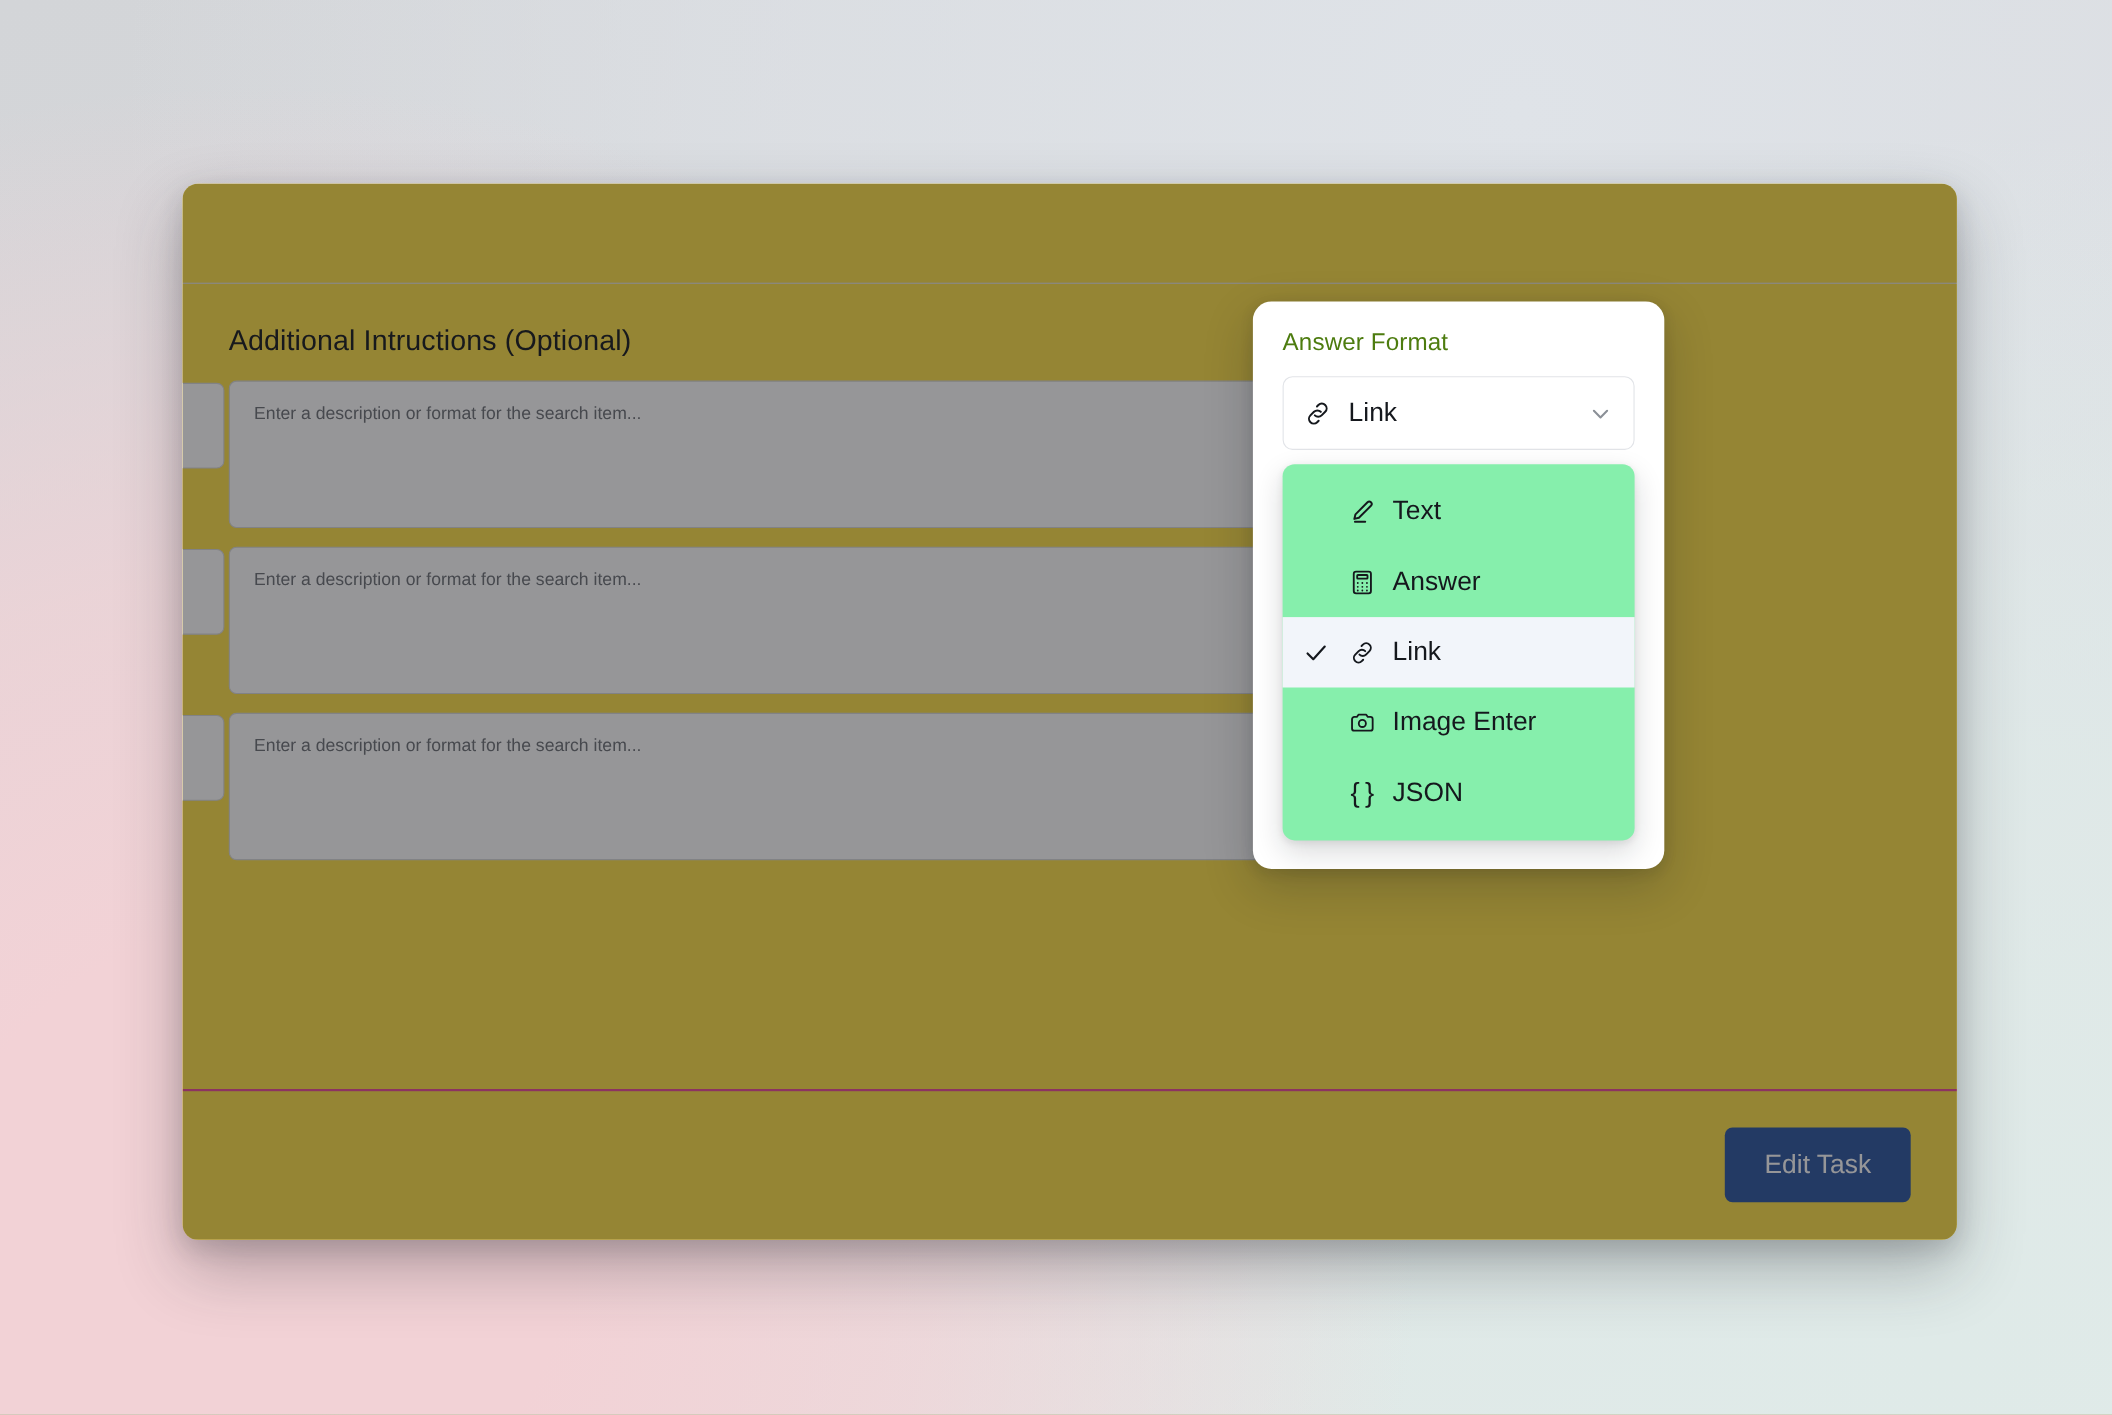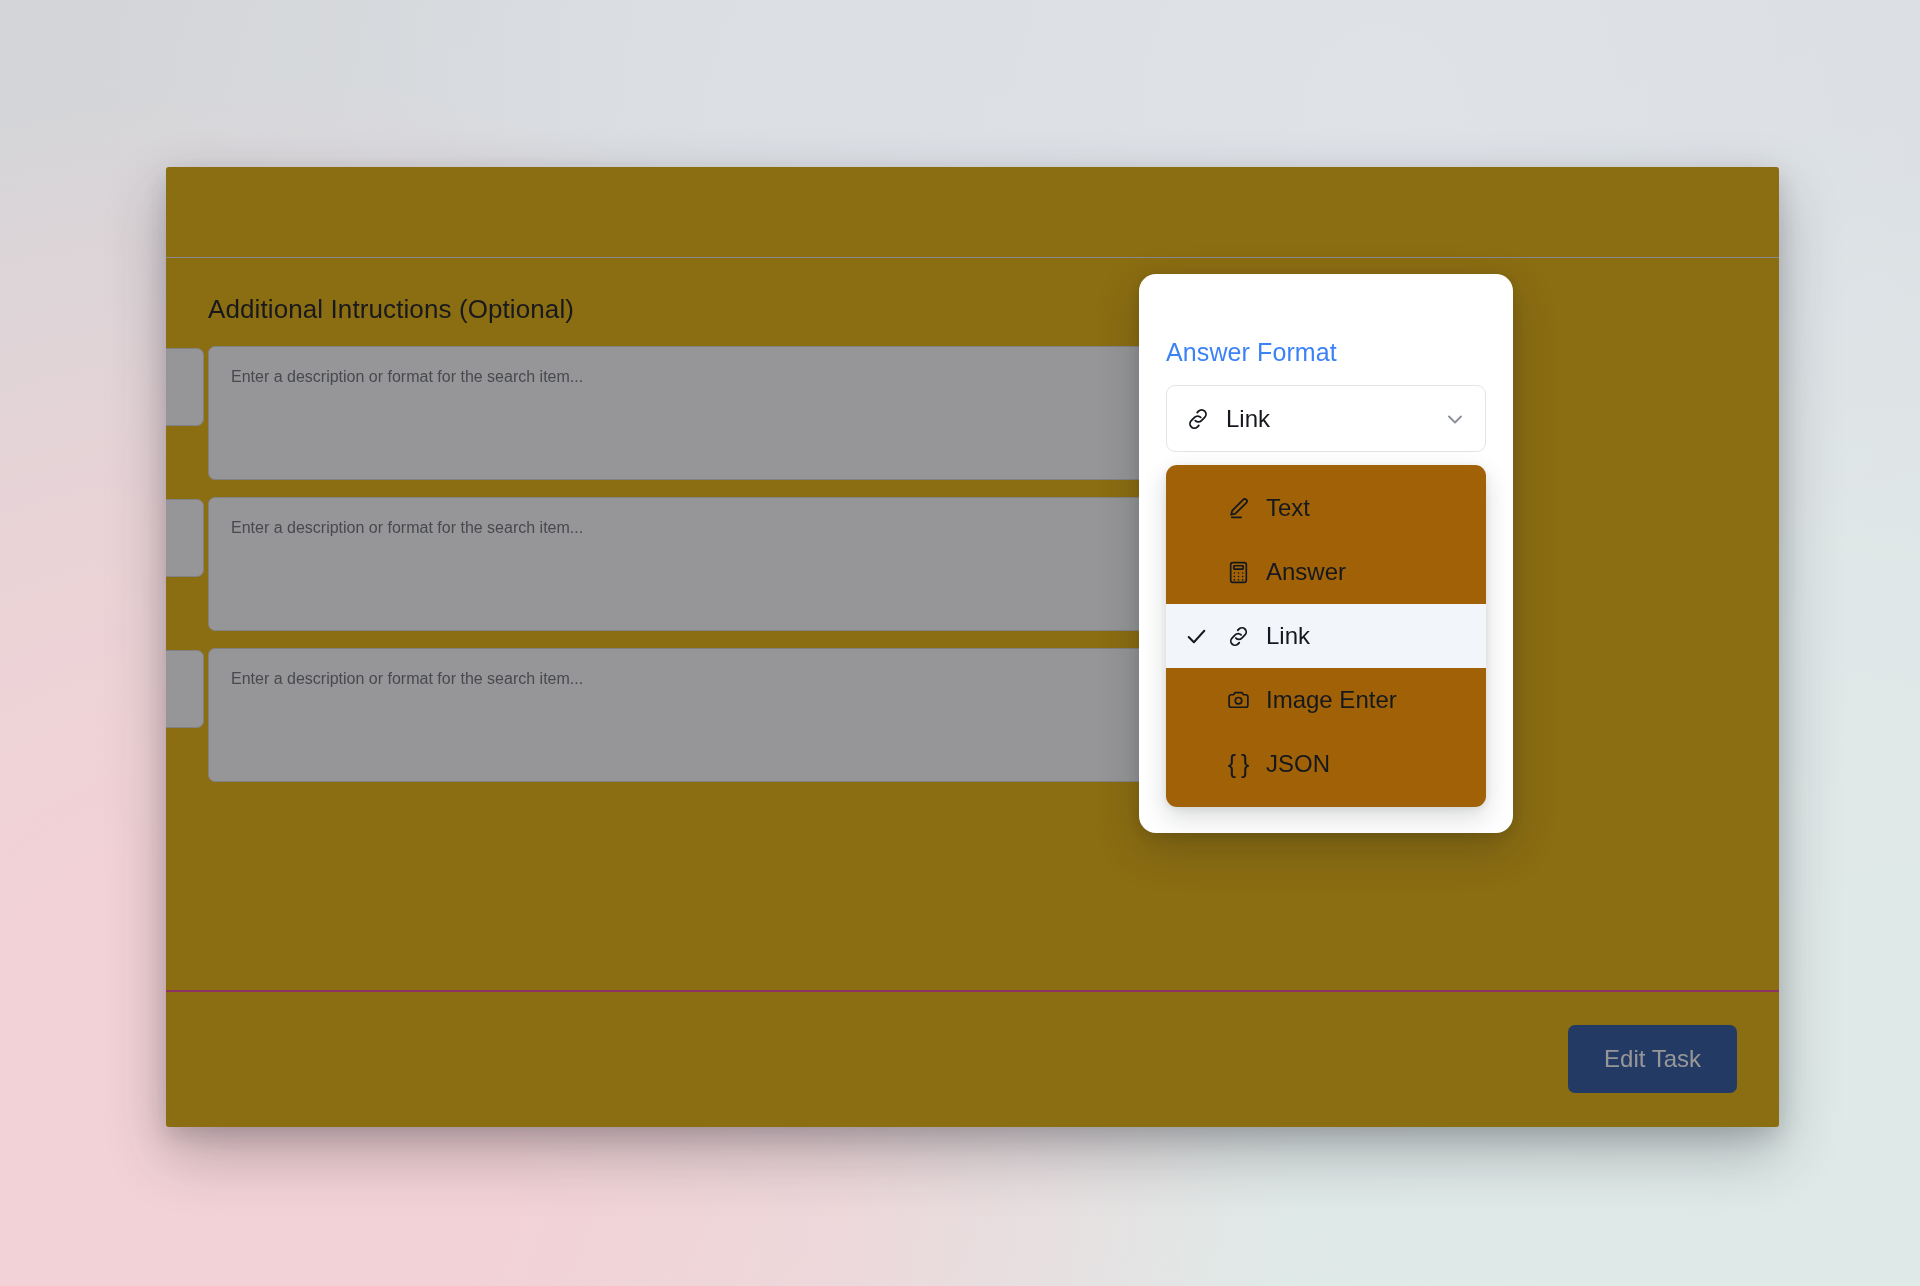--- a/index.html
+++ b/index.html
@@ -27,22 +27,22 @@
       linear-gradient(160deg, #d3d5d8 0%, #d6d7da 38%, #dfe3e3 72%, #e6eceb 100%);
   }
 
   
   #dialog {
     position: absolute;
     left: 166px;
     top: 167px;
     width: 1613px;
     height: 960px;
-    background: #eab308;
-    border-radius: 3px;
+    background: #fde047;
+    border-radius: 14px;
     box-shadow: 0 26px 60px rgba(40,40,48,0.30), 0 8px 22px rgba(40,40,48,0.16);
     overflow: hidden;
   }
 
   
   #dialog-scrim {
     position: absolute;
     inset: 0;
     background: rgba(26,26,30,0.46);
     z-index: 40;
@@ -152,25 +152,24 @@
     top: 274px;
     width: 374px;
     background: #ffffff;
     border-radius: 17px;
     box-shadow: 0 16px 44px rgba(20,22,28,0.22), 0 3px 12px rgba(20,22,28,0.10);
     padding: 24px 27px 26px 27px;
     z-index: 100;
   }
 
   #popover-title {
-    font-size: 25px;
-    color: #3b82f6;
+    font-size: 22px;
+    color: #4d7c0f;
     margin-bottom: 18px;
     letter-spacing: 0.1px;
-    margin-top: 40px;
   }
 
   #format-select-trigger {
     width: 100%;
     height: 67px;
     border: 1px solid #e2e4e8;
     border-radius: 9px;
     background: #ffffff;
     display: flex;
     align-items: center;
@@ -183,21 +182,21 @@
     font-size: 24px;
     color: #15181d;
     margin-left: 15px;
     flex: 1;
     text-align: left;
   }
 
   
   #format-options {
     margin-top: 13px;
-    background: #a16207;
+    background: #86efac;
     border-radius: 11px;
     box-shadow: 0 10px 26px rgba(20,22,28,0.16), 0 2px 7px rgba(20,22,28,0.08);
     padding: 11px 0;
   }
 
   .option-row {
     display: flex;
     align-items: center;
     height: 64px;
     padding: 0 16px 0 18px;

